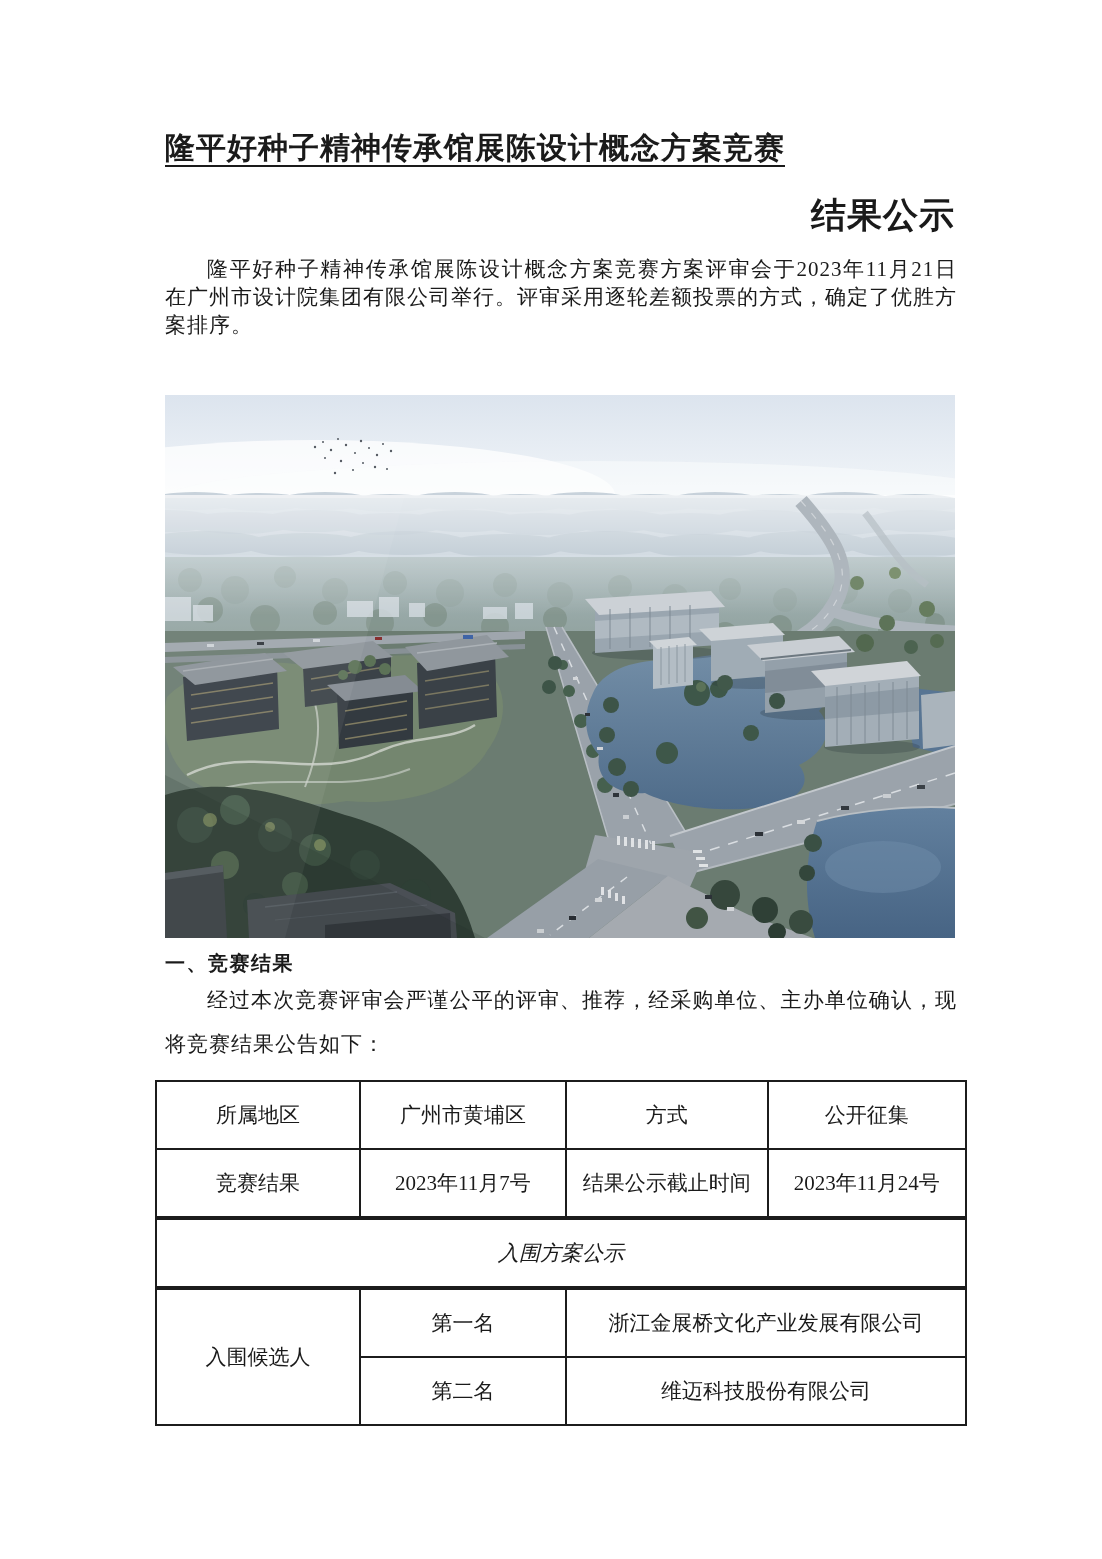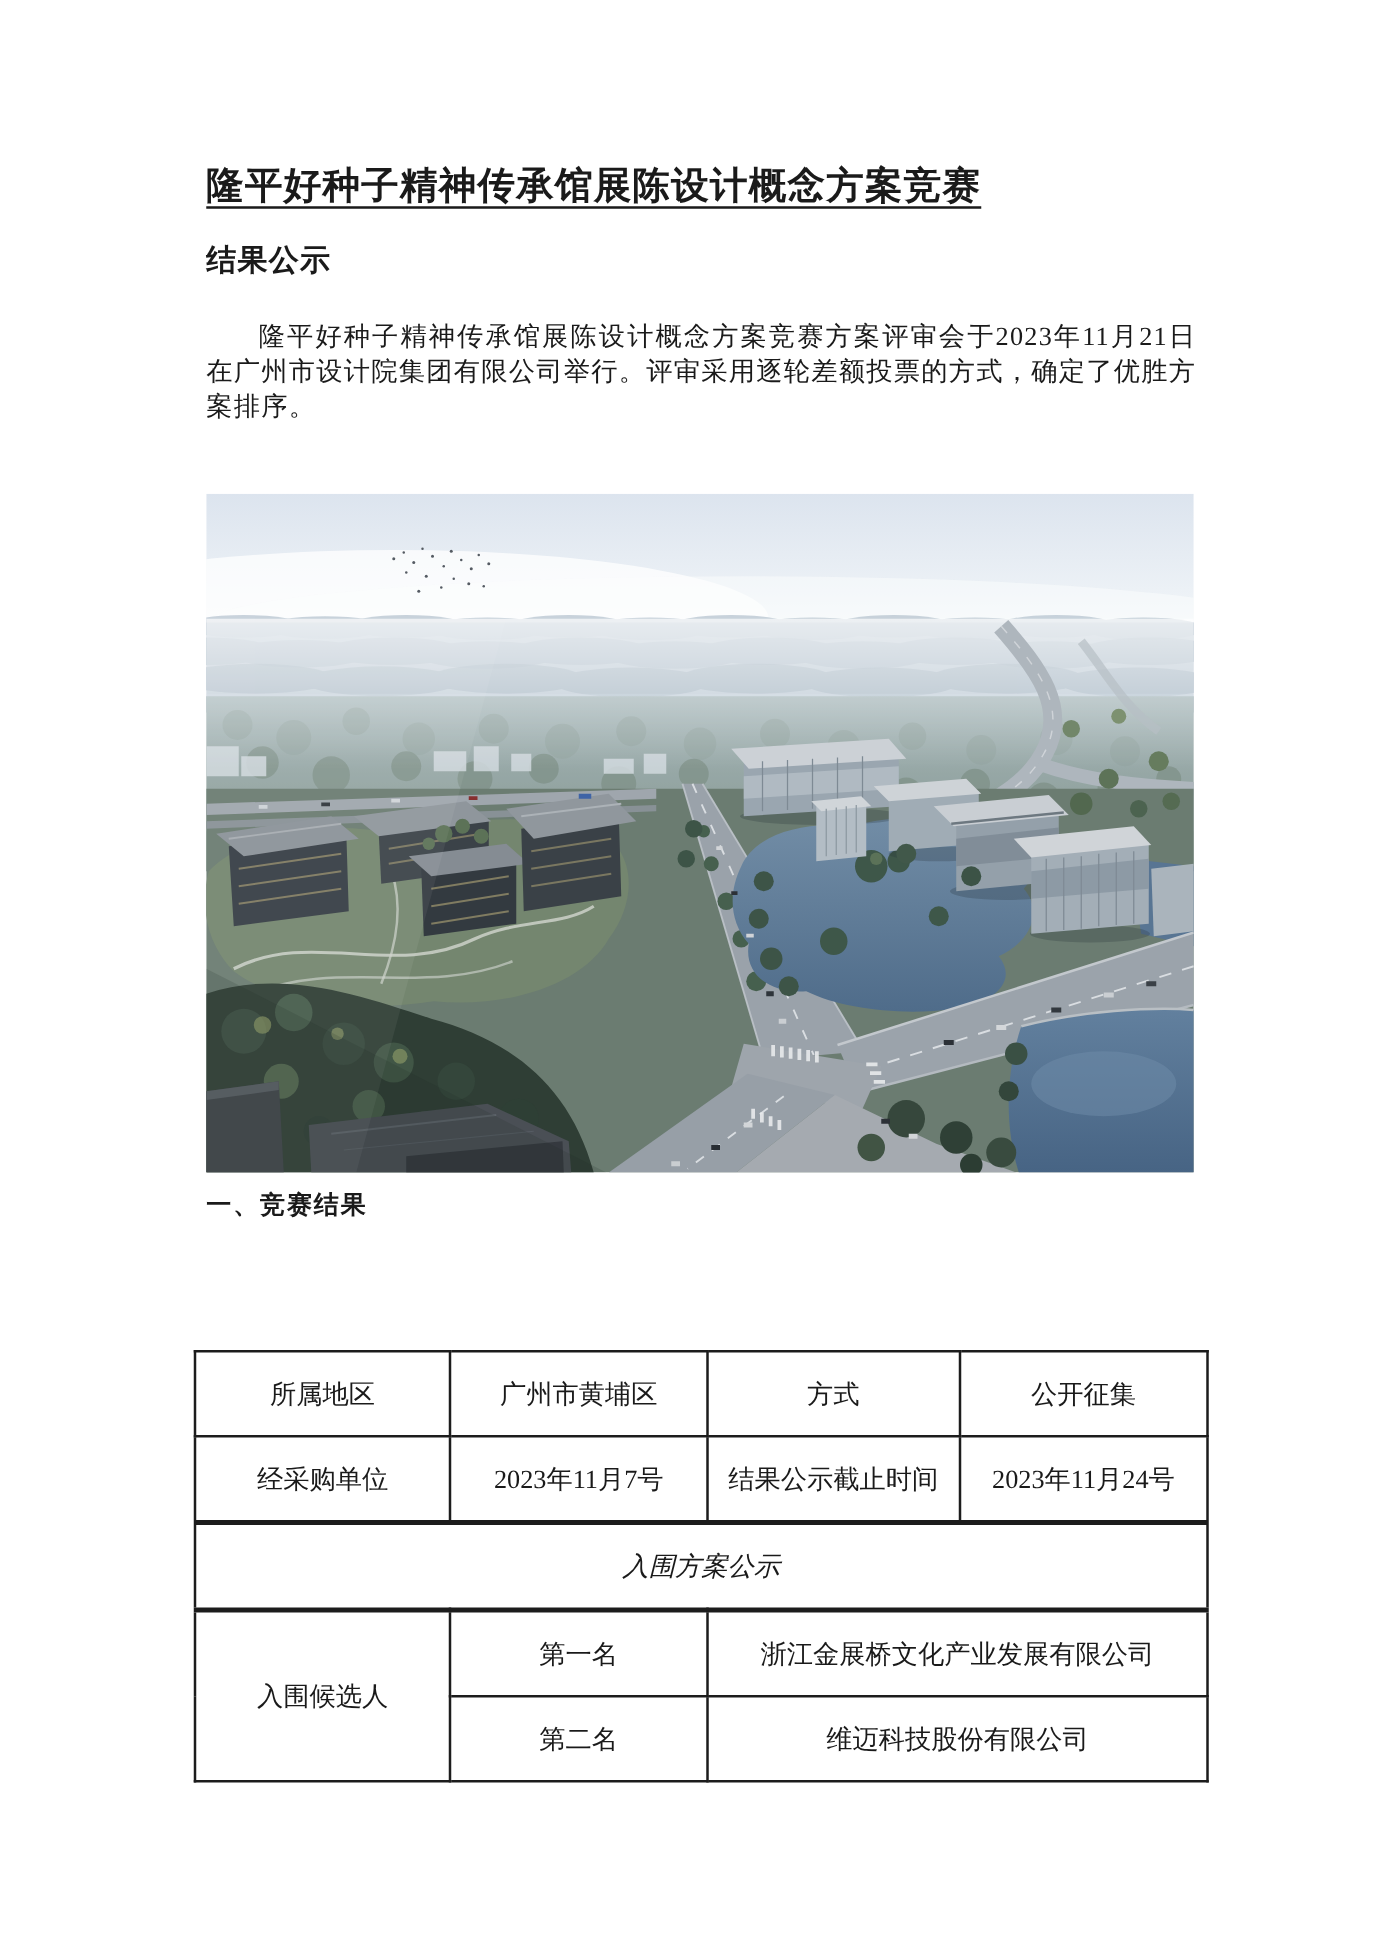--- a/index.html
+++ b/index.html
@@ -11,21 +11,21 @@
   .doc-title {
     position:absolute; top:128px; left:165px; width:790px; margin:0;
     text-align:left; font-size:30px; font-weight:bold; letter-spacing:1px;
     font-family:"Liberation Sans","DejaVu Sans",sans-serif;
   }
   .doc-title .u {
     text-decoration:underline; text-decoration-thickness:2px; text-underline-offset:7px;
   }
   .doc-subtitle {
     position:absolute; top:192px; left:165px; width:790px; margin:0;
-    text-align:left; font-size:24px; font-weight:bold; letter-spacing:1px;
+    text-align:right; font-size:35px; font-weight:bold; letter-spacing:1px;
     font-family:"Liberation Sans","DejaVu Sans",sans-serif;
   }
   .intro {
     position:absolute; top:255px; left:165px; width:792px; margin:0;
     font-size:21px; line-height:28px; text-align:justify; text-indent:2em;
     letter-spacing:1px;
   }
   .photo { position:absolute; top:395px; left:165px; width:790px; height:543px; margin:0; }
   .photo svg { display:block; width:790px; height:543px; }
   .sec-heading {
@@ -437,37 +437,38 @@
           <rect x="562" y="512" width="7" height="4" fill="#d3d6d9"></rect>
       </g>
 
       <polygon points="0,100 240,100 120,543 0,543" fill="#ffffff" opacity="0.06"></polygon>
       <polygon points="0,380 320,543 0,543" fill="#1d2823" opacity="0.15"></polygon>
     </svg>
   </figure>
 
   <h3 class="sec-heading">一、竞赛结果</h3>
 
+  <p class="body2">经过本次竞赛评审会严谨公平的评审、推荐，经采购单位、主办单位确认，现将竞赛结果公告如下：</p>
 
   <table class="result-table">
     <colgroup>
       <col style="width:25.2%">
         <col style="width:25.4%">
         <col style="width:24.9%">
         <col style="width:24.5%">
     </colgroup>
     <tbody>
       <tr>
         <td>所属地区</td>
         <td>广州市黄埔区</td>
         <td>方式</td>
         <td>公开征集</td>
       </tr>
       <tr>
-        <td>经采购单位</td>
+        <td>竞赛结果</td>
         <td>2023年11月7号</td>
         <td>结果公示截止时间</td>
         <td>2023年11月24号</td>
       </tr>
       <tr class="band">
         <td colspan="4">入围方案公示</td>
       </tr>
       <tr>
         <td rowspan="2">入围候选人</td>
         <td>第一名</td>

